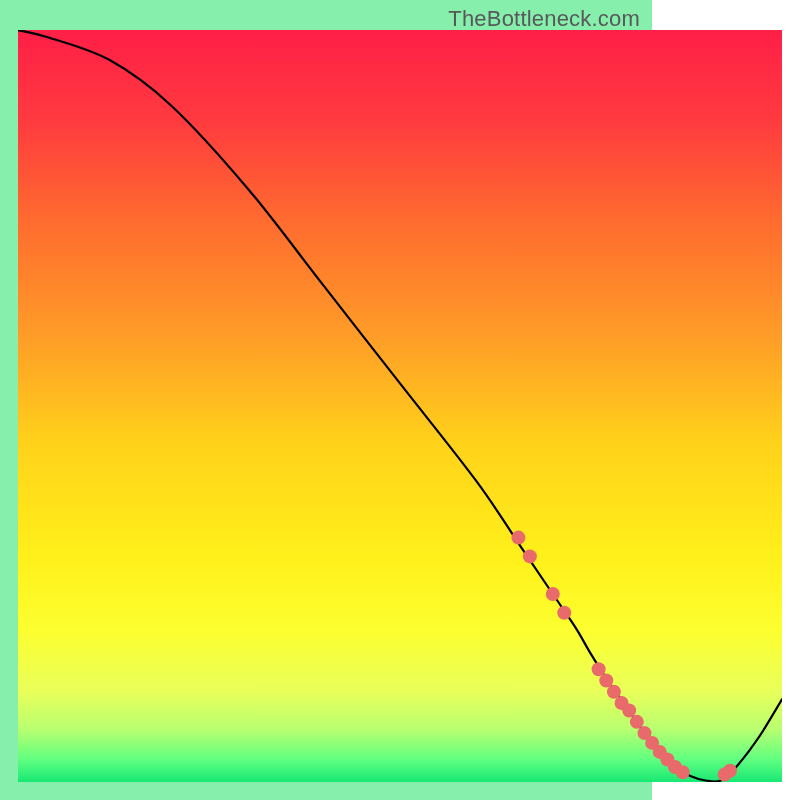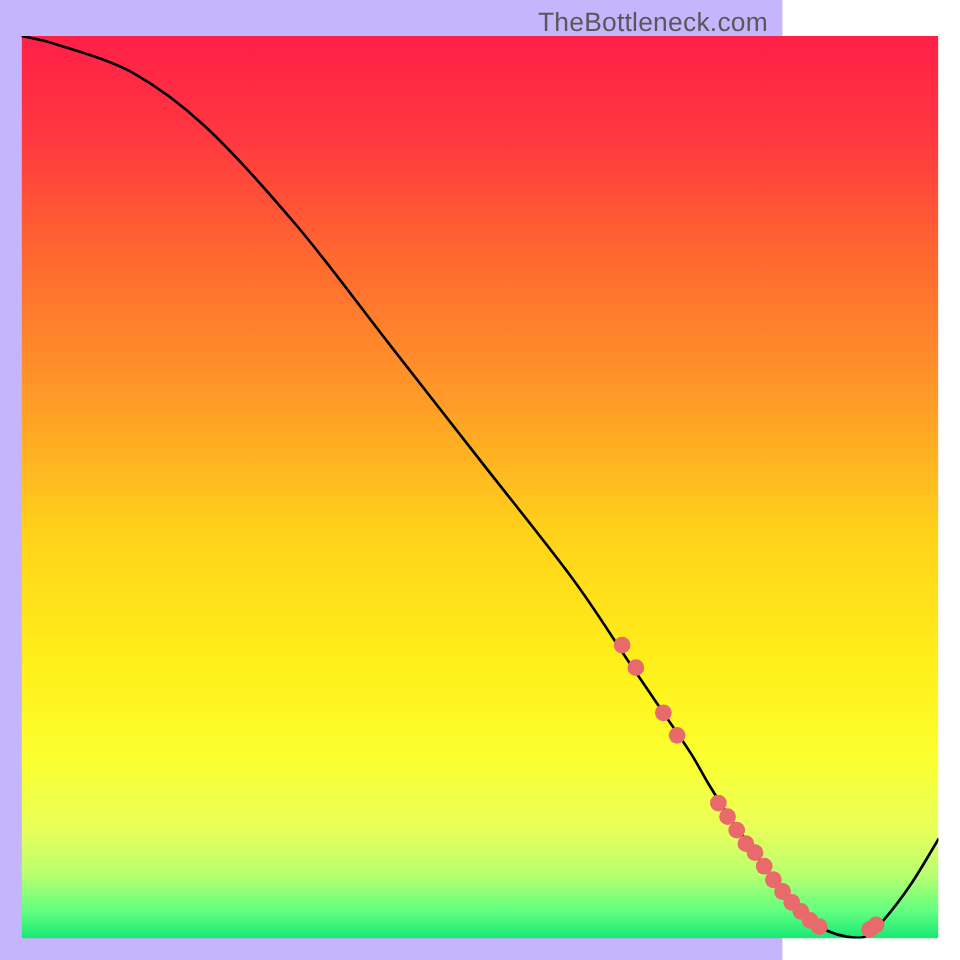--- a/index.html
+++ b/index.html
@@ -1,21 +1,21 @@
 <!DOCTYPE html>
 <html><head>
 <meta charset="utf-8">
 <style>
   * { margin: 0; padding: 0; box-sizing: border-box; }
   html, body { width: 800px; height: 800px; overflow: hidden; background: #fff; }
   .wrap {
     position: relative;
     width: 652px;
     height: 800px;
-    background: #c4b5fd;
+    background: #86efac;
   }
   .watermark {
     position: absolute;
     top: 6px;
     right: 12px;
     font-family: Arial, Helvetica, sans-serif;
     font-size: 22px;
     color: #58585a;
     letter-spacing: 0.2px;
   }

